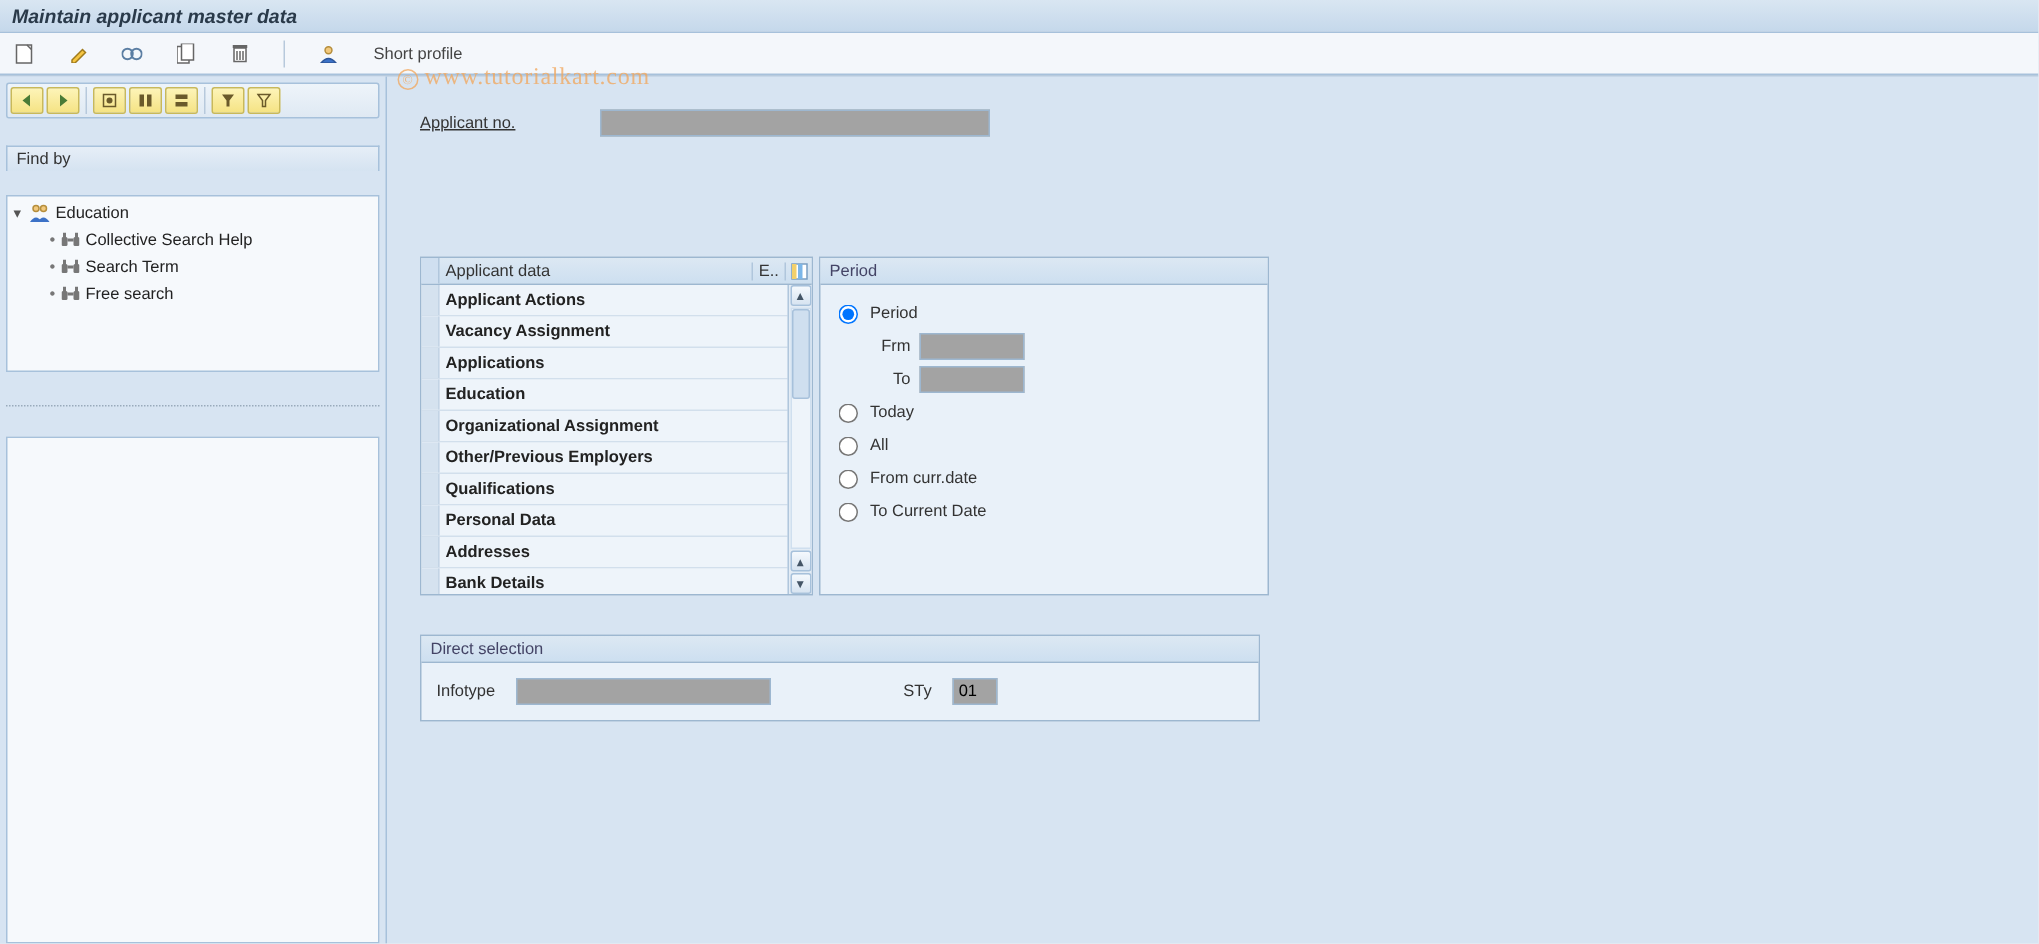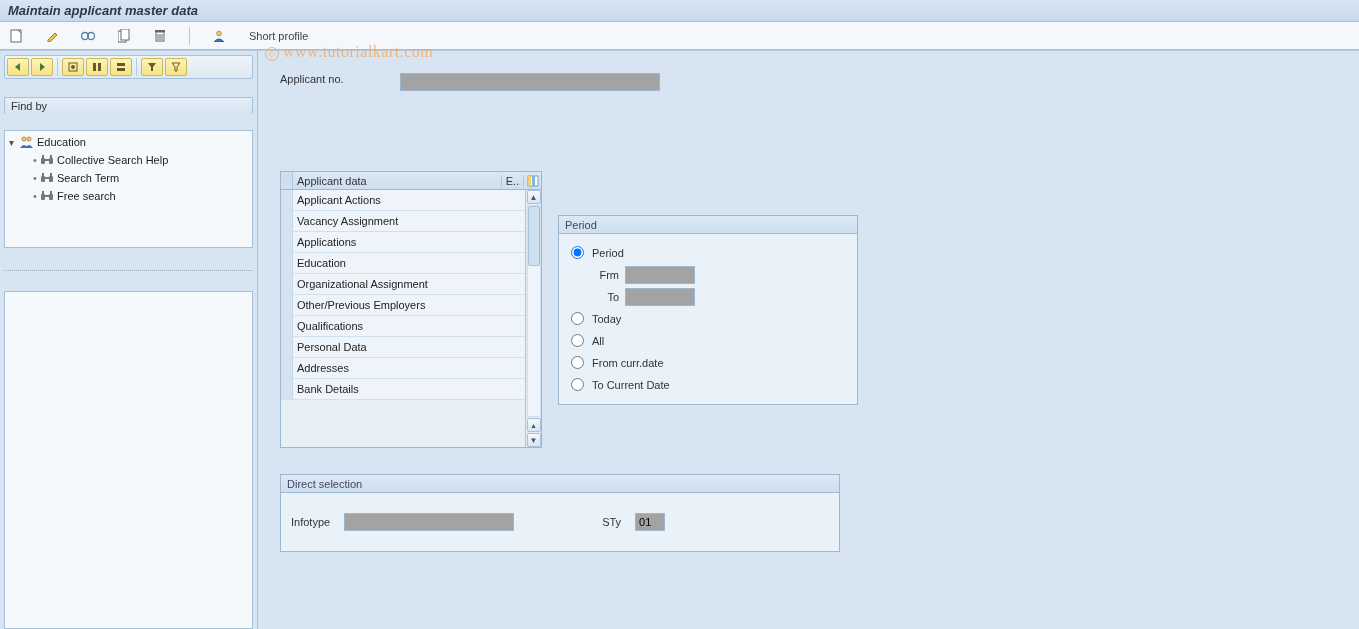--- a/index.html
+++ b/index.html
@@ -125,42 +125,42 @@
   }
 
   .main {
     flex: 1;
     position: relative;
     padding: 22px 22px 0 22px;
   }
 
   .field-row {
     display: flex;
-    align-items: flex-start;
+    align-items: center;
     gap: 10px;
     margin-bottom: 8px;
+    text-decoration: underline;
   }
   .field-label {
     width: 110px;
     font-size: 11px;
     color: #333;
   }
   input.sap {
     height: 18px;
     border: 1px solid #9db7d0;
     background: #a3a3a3;
     font-size: 11px;
     padding: 0 3px;
   }
 
   .mid-row {
     display: flex;
-    gap: 16px;
+    gap: 4px;
     margin-top: 80px;
-    align-items: center;
   }
 
   .listbox {
     width: 262px;
     border: 1px solid #9db7d0;
     background: #e6eef6;
     position: relative;
   }
   .listbox-head {
     display:flex;
@@ -168,23 +168,24 @@
     border-bottom: 1px solid #9db7d0;
     height: 18px;
     align-items: center;
     font-size: 11px;
   }
   .listbox-head .c1 { width: 12px; border-right:1px solid #b0c6dc; height:100%; background:#cfdff0;}
   .listbox-head .c2 { flex:1; padding-left:4px; }
   .listbox-head .c3 { width: 22px; text-align:center; border-left:1px solid #b0c6dc;}
   .listbox-head .c4 { width: 18px; border-left:1px solid #b0c6dc; display:flex;align-items:center;justify-content:center;}
   .listbox-body {
-    height: 257px;
+    height: 206px;
     overflow: hidden;
     position: relative;
+    font-weight: bold;
   }
   .list-row {
     display:flex;
     height: 21px;
     align-items:center;
     border-bottom: 1px solid #d2dfec;
     background: #eef4fa;
     font-size: 11px;
   }
   .list-row .r1 { width:12px; height:100%; background:#d5e2ef; border-right:1px solid #c3d4e5;}
@@ -216,21 +217,21 @@
   .period-box { width: 300px; }
   .radio-row { display:flex; align-items:center; gap:4px; height:22px; font-size:11px;}
   .radio-row input[type=radio]{ margin:0 4px 0 0;}
   .sub-field { display:flex; align-items:center; gap:6px; margin-left: 22px; height:22px; font-size:11px;}
   .sub-field .lbl{ width: 26px; text-align: right;}
 
   .direct-box {
     width: 560px;
     margin-top: 26px;
   }
-  .direct-body { display:flex; gap:14px; align-items:center; padding: 20px 10px; }
+  .direct-body { display:flex; gap:14px; align-items:center; padding: 10px 10px; }
 
   
   .watermark {
     position:absolute;
     top: 43px; left: 265px;
     font-size: 16px;
     color: #f2a65a;
     opacity: 0.75;
     letter-spacing: 0.5px;
     pointer-events:none;

